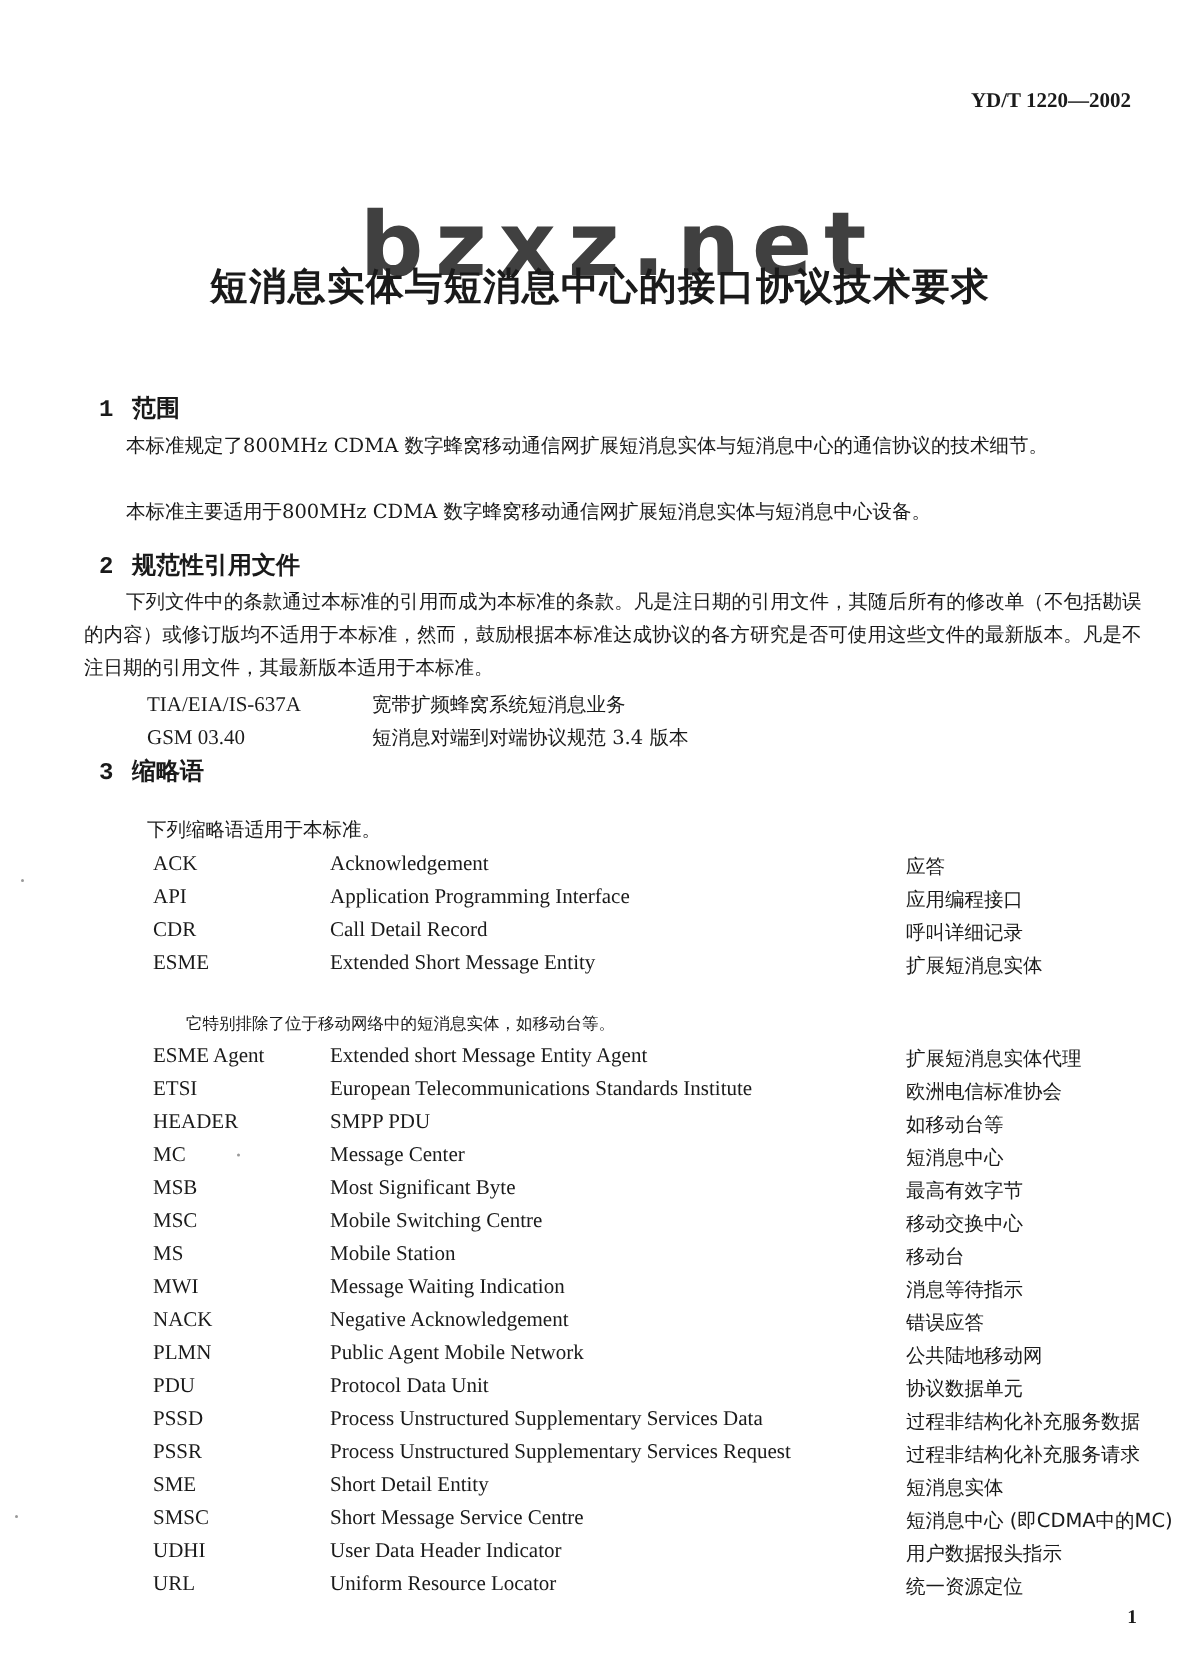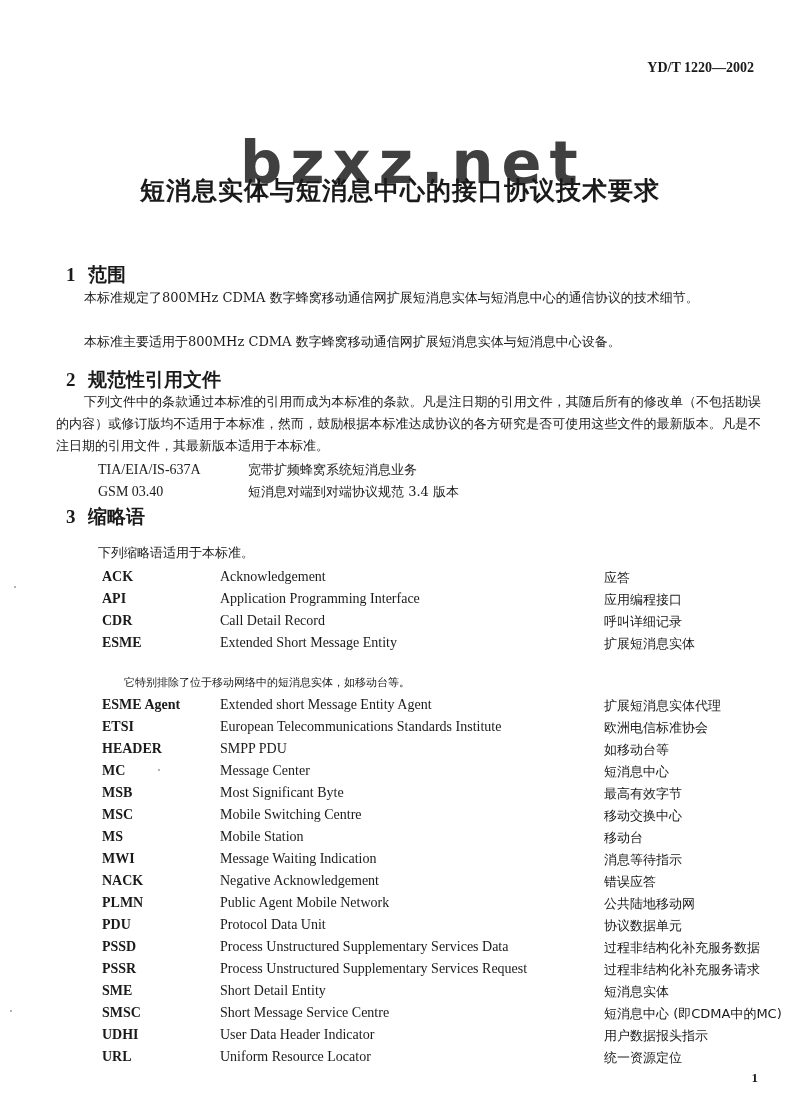--- a/index.html
+++ b/index.html
@@ -23,36 +23,36 @@
     .title {
       position: absolute; left: 0; width: 800px; text-align: center;
       font-family: "DejaVu Sans", sans-serif; font-weight: bold; font-size: 25px;
       z-index: 1; letter-spacing: 1px;
     }
     .title.l1 { top: 138px; }
     .title.l1 .en { font-family: "Liberation Serif", serif; font-size: 26px; }
     .title.l2 { top: 174px; }
     .sec-head {
       position: absolute; left: 66px;
-      font-family: Liberation Serif, serif; font-weight: bold; font-size: 19px;
+      font-family: Liberation Mono, monospace; font-weight: bold; font-size: 16px;
     }
     .sec-head .num { display: inline-block; width: 22px; }
     .para {
       position: absolute; left: 56px; width: 705px;
       font-size: 13px; line-height: 22px;
       text-indent: 28px; text-align: justify;
     }
     .ref-row { position: absolute; left: 98px; font-size: 13px; white-space: nowrap; }
     .ref-row .code { display: inline-block; width: 150px; font-family: "Liberation Serif", serif; font-size: 14px; }
     .abbr-intro { position: absolute; left: 98px; top: 544px; font-size: 13px; }
     .abbr-row {
       position: absolute; left: 102px; height: 22px; white-space: nowrap;
       font-family: "Liberation Serif", serif; font-size: 14px;
     }
-    .abbr-row .ab { position: absolute; left: 0; font-weight: bold; }
+    .abbr-row .ab { position: absolute; left: 0; }
     .abbr-row .en { position: absolute; left: 118px; }
     .abbr-row .zh { position: absolute; left: 477px; font-family: "DejaVu Sans", sans-serif; font-size: 13px; margin-left: 25px; }
     .note {
       position: absolute; left: 100px; font-size: 11px; white-space: nowrap;
       font-family: "DejaVu Sans", sans-serif;
     }
     .page-num {
       position: absolute; right: 42px; top: 1070px;
       font-family: "Liberation Serif", serif; font-weight: bold; font-size: 13px;
     }

